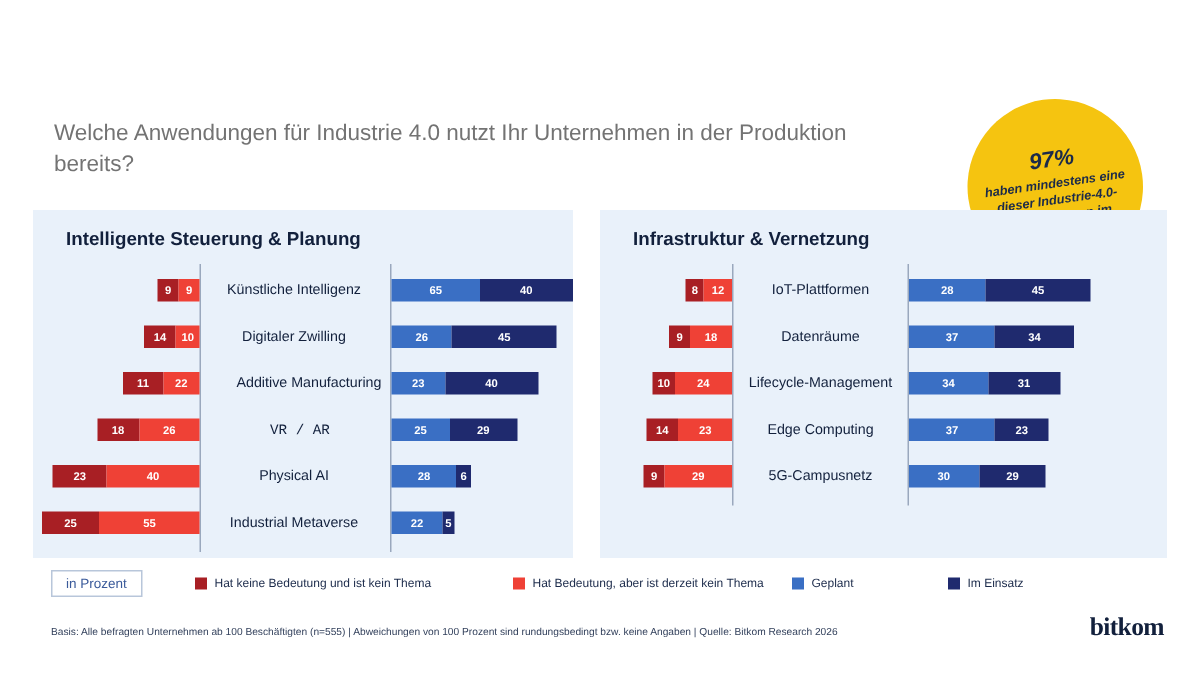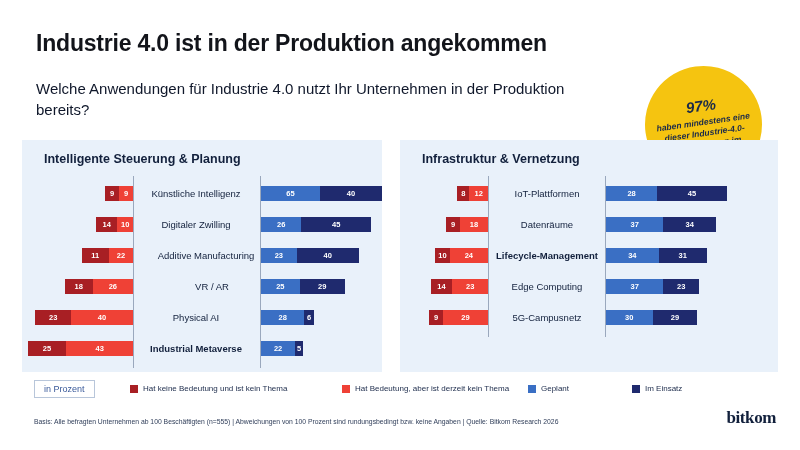--- a/index.html
+++ b/index.html
@@ -14,21 +14,21 @@
   .page{position:relative;width:800px;height:450px;}
 
   
   .title{
     position:absolute;left:36px;top:30px;
     font-size:23px;font-weight:bold;color:#12141a;
     letter-spacing:-0.2px;
   }
   .subtitle{
     position:absolute;left:36px;top:78px;width:575px;
-    font-size:15px;line-height:21px;color:#0f172a;
+    font-size:15px;line-height:21px;color:#737373;
   }
 
   
   .badge{
     position:absolute;left:645px;top:66px;width:117px;height:117px;
     border-radius:50%;background:#f5c410;
     display:flex;flex-direction:column;align-items:center;justify-content:center;
     text-align:center;color:#1b2a4a;
     transform:rotate(-8deg);
   }
@@ -103,21 +103,20 @@
     position:absolute;right:24px;top:408px;
     font-size:17px;font-weight:bold;color:#12203c;
     font-family:"Liberation Serif", serif;letter-spacing:-0.4px;
   }
 </style>
 </head>
 <body>
 
 <div class="page">
 
-  <div class="title">Industrie 4.0 ist in der Produktion angekommen</div>
   <div class="subtitle">Welche Anwendungen für Industrie 4.0 nutzt Ihr Unternehmen in der Produktion bereits?</div>
 
   <div class="badge">
     <div class="badge-pct"><span>97</span><span>%</span></div>
     <div class="badge-text">haben mindestens eine dieser Industrie-4.0-Anwendungen im Einsatz.</div>
   </div>
 
   <div class="panel" id="panel-left">
     <div class="panel-title">Intelligente Steuerung &amp; Planung</div>
     <div class="rows">
@@ -151,39 +150,39 @@
         </div>
         <div class="row-label" style="left: 125px; width: 118px; top: 74px;">Additive Manufacturing</div>
         <div class="bar left" style="left: 42.8px; top: 103px; width: 68.2px;">
           <div class="seg c0" style="width: 27.9px;">18</div>
           <div class="seg c1" style="width: 40.3px;">26</div>
         </div>
         <div class="bar right" style="left: 239px; top: 103px; width: 83.7px;">
           <div class="seg c2" style="width: 38.75px;">25</div>
           <div class="seg c3" style="width: 44.95px;">29</div>
         </div>
-        <div class="row-label" style="left: 131px; width: 118px; top: 105px;">VR / AR</div>
+        <div class="row-label" style="left: 119px; width: 118px; top: 105px; font-family: Liberation Mono, monospace;">VR / AR</div>
         <div class="bar left" style="left: 13.35px; top: 134px; width: 97.65px;">
           <div class="seg c0" style="width: 35.65px;">23</div>
           <div class="seg c1" style="width: 62px;">40</div>
         </div>
         <div class="bar right" style="left: 239px; top: 134px; width: 52.7px;">
           <div class="seg c2" style="width: 43.4px;">28</div>
           <div class="seg c3" style="width: 9.3px;">6</div>
         </div>
         <div class="row-label" style="left: 115px; width: 118px; top: 136px;">Physical AI</div>
         <div class="bar left" style="left: 5.6px; top: 165px; width: 105.4px;">
           <div class="seg c0" style="width: 38.75px;">25</div>
-          <div class="seg c1" style="width: 66.65px;">43</div>
+          <div class="seg c1" style="width: 66.65px;">55</div>
         </div>
         <div class="bar right" style="left: 239px; top: 165px; width: 41.85px;">
           <div class="seg c2" style="width: 34.1px;">22</div>
           <div class="seg c3" style="width: 7.75px;">5</div>
         </div>
-        <div class="row-label" style="left: 115px; width: 118px; top: 167px; font-weight: bold;">Industrial Metaverse</div>
+        <div class="row-label" style="left: 115px; width: 118px; top: 167px;">Industrial Metaverse</div>
       </div>
   </div>
 
   <div class="panel" id="panel-right">
     <div class="panel-title">Infrastruktur &amp; Vernetzung</div>
     <div class="rows">
         <div class="axis" style="left: 88px; height: 161px;"></div>
         <div class="axis" style="left: 205px; height: 161px;"></div>
         <div class="bar left" style="left: 57px; top: 10px; width: 31px;">
           <div class="seg c0" style="width: 12.4px;">8</div>
@@ -204,21 +203,21 @@
         </div>
         <div class="row-label" style="left: 92px; width: 110px; top: 43px;">Datenräume</div>
         <div class="bar left" style="left: 35.3px; top: 72px; width: 52.7px;">
           <div class="seg c0" style="width: 15.5px;">10</div>
           <div class="seg c1" style="width: 41px;">24</div>
         </div>
         <div class="bar right" style="left: 206px; top: 72px; width: 100.75px;">
           <div class="seg c2" style="width: 52.7px;">34</div>
           <div class="seg c3" style="width: 48.05px;">31</div>
         </div>
-        <div class="row-label" style="left: 92px; width: 110px; top: 74px; font-weight: bold;">Lifecycle-Management</div>
+        <div class="row-label" style="left: 92px; width: 110px; top: 74px;">Lifecycle-Management</div>
         <div class="bar left" style="left: 30.65px; top: 103px; width: 57.35px;">
           <div class="seg c0" style="width: 21.7px;">14</div>
           <div class="seg c1" style="width: 35.65px;">23</div>
         </div>
         <div class="bar right" style="left: 206px; top: 103px; width: 93px;">
           <div class="seg c2" style="width: 57.35px;">37</div>
           <div class="seg c3" style="width: 35.65px;">23</div>
         </div>
         <div class="row-label" style="left: 92px; width: 110px; top: 105px;">Edge Computing</div>
         <div class="bar left" style="left: 29.1px; top: 134px; width: 58.9px;">

